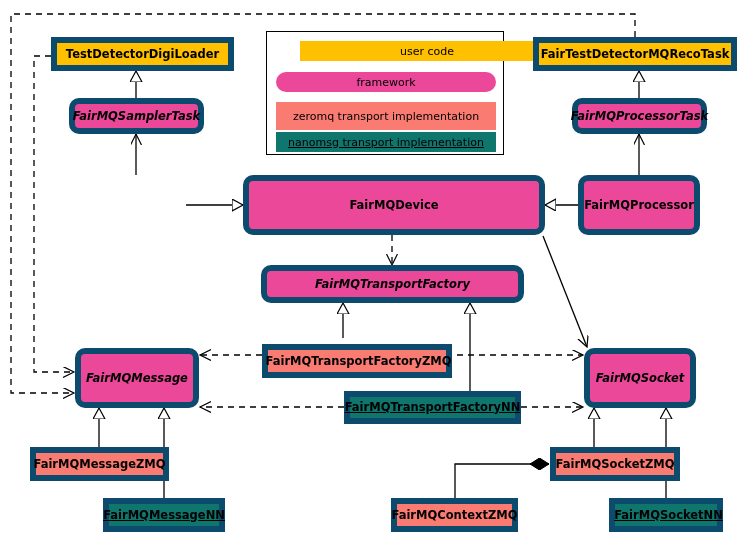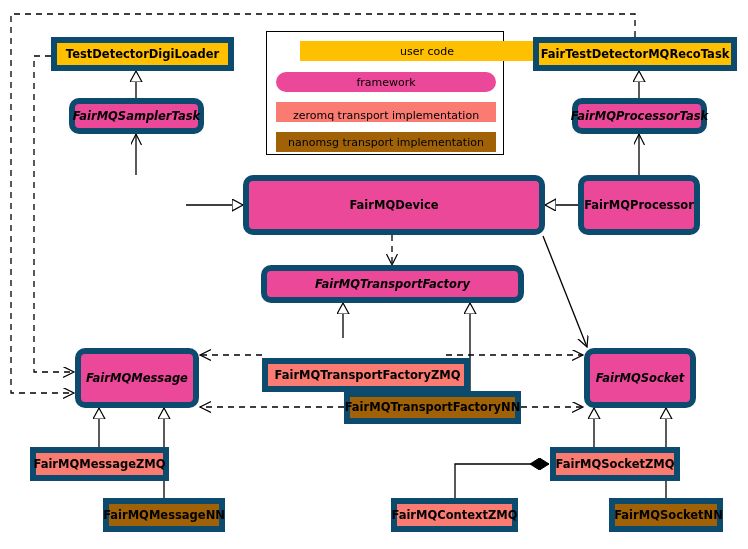--- a/index.html
+++ b/index.html
@@ -35,21 +35,21 @@
     color: #000000;
     line-height: 1.1;
     padding: 0 4px;
   }
   .node.abstract {
     font-style: italic;
   }
   .c-user      { background: #FFC000; }
   .c-framework { background: #ec4899; border-radius: 10px; }
   .c-zeromq    { background: #FA7B72; }
-  .c-nanomsg   { background: #a16207; }
+  .c-nanomsg   { background: #0f766e; text-decoration: underline; }
 
   #legend-box {
     position: absolute;
     box-sizing: border-box;
     background: #ffffff;
     border: 1px solid #000000;
   }
   .legend-item {
     position: absolute;
     box-sizing: border-box;
@@ -138,21 +138,21 @@
     </g>
   </svg>
 
   <div id="legend-box" style="left:266px; top:31px; width:238px; height:124px;">
     <div class="legend-item c-user" style="left:9px; top:9px; width:254px; height:20px;margin-left:24px;">
       <span>user code</span>
     </div>
     <div class="legend-item c-framework" style="left:9px; top:40px; width:220px; height:20px;">
       <span>framework</span>
     </div>
-    <div class="legend-item c-zeromq" style="left:9px; top:70px; width:220px; height:20px;align-items:flex-end;">
+    <div class="legend-item c-zeromq" style="left:9px; top:70px; width:220px; height:28px;">
       <span>zeromq transport implementation</span>
     </div>
     <div class="legend-item c-nanomsg" style="left:9px; top:100px; width:220px; height:20px;">
       <span>nanomsg transport implementation</span>
     </div>
   </div>
 
   <div class="node c-user" style="left:51px; top:37px; width:183px; height:34px;">
     <span>TestDetectorDigiLoader</span>
   </div>
@@ -175,21 +175,21 @@
   </div>
 
   <div class="node c-framework" style="left:578px; top:175px; width:122px; height:60px;">
     <span>FairMQProcessor</span>
   </div>
 
   <div class="node c-framework abstract" style="left:261px; top:265px; width:263px; height:38px;">
     <span>FairMQTransportFactory</span>
   </div>
 
-  <div class="node c-zeromq" style="left:262px; top:358px; width:208px; height:34px;padding-left:7px;">
+  <div class="node c-zeromq" style="left:262px; top:344px; width:190px; height:34px;padding-left:7px;">
     <span>FairMQTransportFactoryZMQ</span>
   </div>
 
   <div class="node c-nanomsg" style="left:344px; top:391px; width:177px; height:33px;">
     <span>FairMQTransportFactoryNN</span>
   </div>
 
   <div class="node c-framework abstract" style="left:75px; top:348px; width:124px; height:60px;">
     <span>FairMQMessage</span>
   </div>

